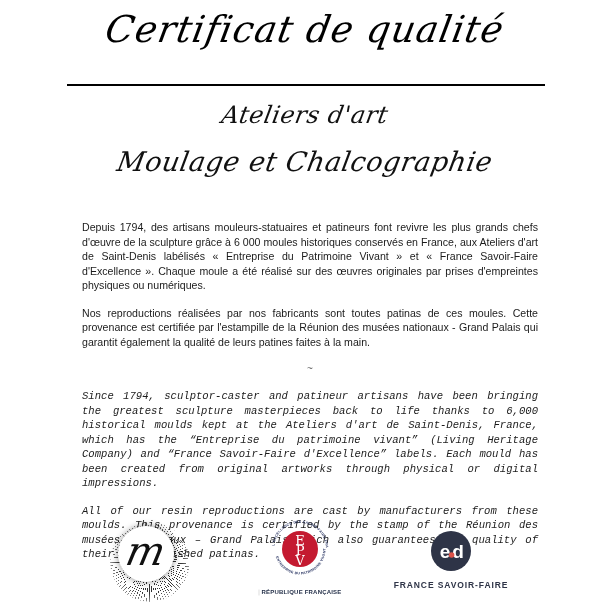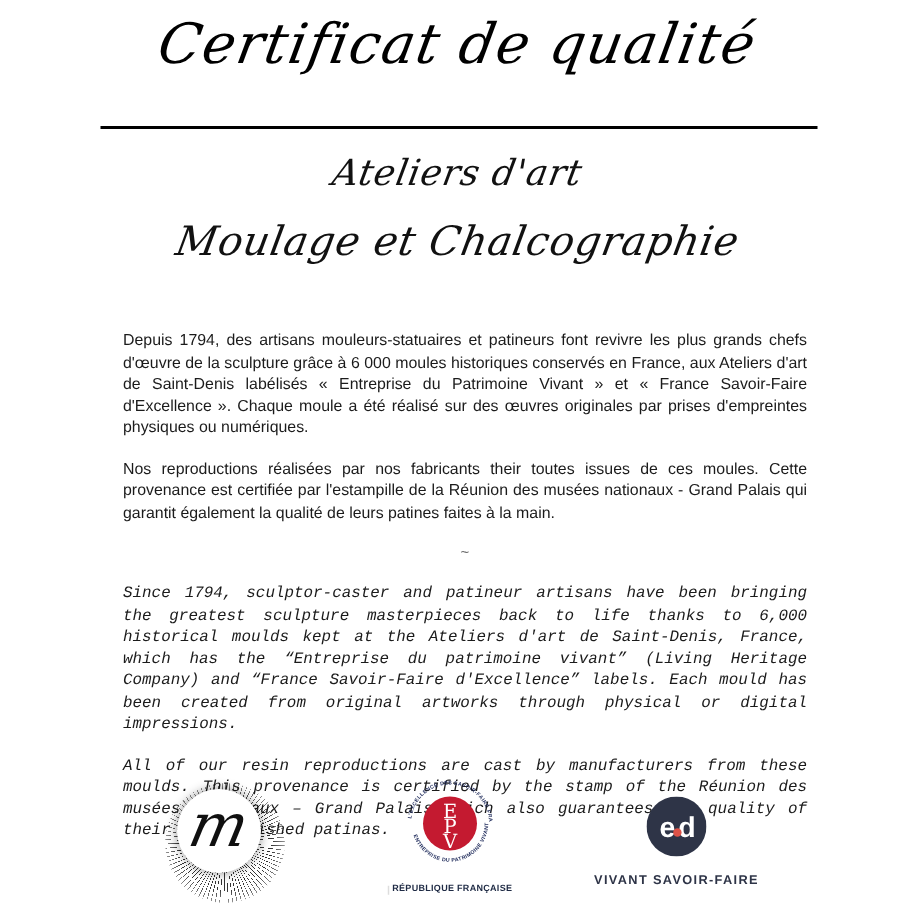--- a/index.html
+++ b/index.html
@@ -74,21 +74,21 @@
 <div class="page">
 
   <div class="cert-title">Certificat de qualité</div>
   <div class="header-rule"></div>
 
   <div class="subtitle subtitle-1">Ateliers d'art</div>
   <div class="subtitle subtitle-2">Moulage et Chalcographie</div>
 
   <div class="body-text">
     <p class="fr">Depuis 1794, des artisans mouleurs-statuaires et patineurs font revivre les plus grands chefs d'œuvre de la sculpture grâce à 6 000 moules historiques conservés en France, aux Ateliers d'art de Saint-Denis labélisés « Entreprise du Patrimoine Vivant » et « France Savoir-Faire d'Excellence ». Chaque moule a été réalisé sur des œuvres originales par prises d'empreintes physiques ou numériques.</p>
-    <p class="fr">Nos reproductions réalisées par nos fabricants their toutes issues de ces moules. Cette provenance est certifiée par l'estampille de la Réunion des musées nationaux - Grand Palais qui garantit également la qualité de leurs patines faites à la main.</p>
+    <p class="fr">Nos reproductions réalisées par nos fabricants sont toutes patinas de ces moules. Cette provenance est certifiée par l'estampille de la Réunion des musées nationaux - Grand Palais qui garantit également la qualité de leurs patines faites à la main.</p>
     <p class="tilde-divider">~</p>
     <p class="en">Since 1794, sculptor-caster and patineur artisans have been bringing the greatest sculpture masterpieces back to life thanks to 6,000 historical moulds kept at the Ateliers d'art de Saint-Denis, France, which has the “Entreprise du patrimoine vivant” (Living Heritage Company) and “France Savoir-Faire d'Excellence” labels. Each mould has been created from original artworks through physical or digital impressions.</p>
     <p class="en">All of our resin reproductions are cast by manufacturers from these moulds. This provenance is certified by the stamp of the Réunion des musées nationaux – Grand Palais which also guarantees the quality of their hand-finished patinas.</p>
   </div>
 
   <div class="rmn-logo">
     <div class="rmn-burst"></div>
     <div class="rmn-disc">
       <span class="rmn-m">m</span>
     </div>
@@ -121,16 +121,16 @@
     </div>
   </div>
 
   <div class="fsfe-logo">
     <svg width="40" height="40" viewBox="0 0 40 40">
       <circle cx="20" cy="20" r="20" fill="#2e3447"></circle>
       <text x="14" y="27" font-size="19" font-weight="bold" fill="#ffffff" text-anchor="middle" font-family="Liberation Sans, sans-serif">e</text>
       <text x="27" y="27" font-size="19" font-weight="bold" fill="#ffffff" text-anchor="middle" font-family="Liberation Sans, sans-serif">d</text>
       <circle cx="20.6" cy="24" r="2.8" fill="#dd5248"></circle>
     </svg>
-    <div class="fsfe-line1">VIVANT SAVOIR-FAIRE</div>
+    <div class="fsfe-line1">FRANCE SAVOIR-FAIRE</div>
   </div>
 
 </div>
 
 </body></html>

